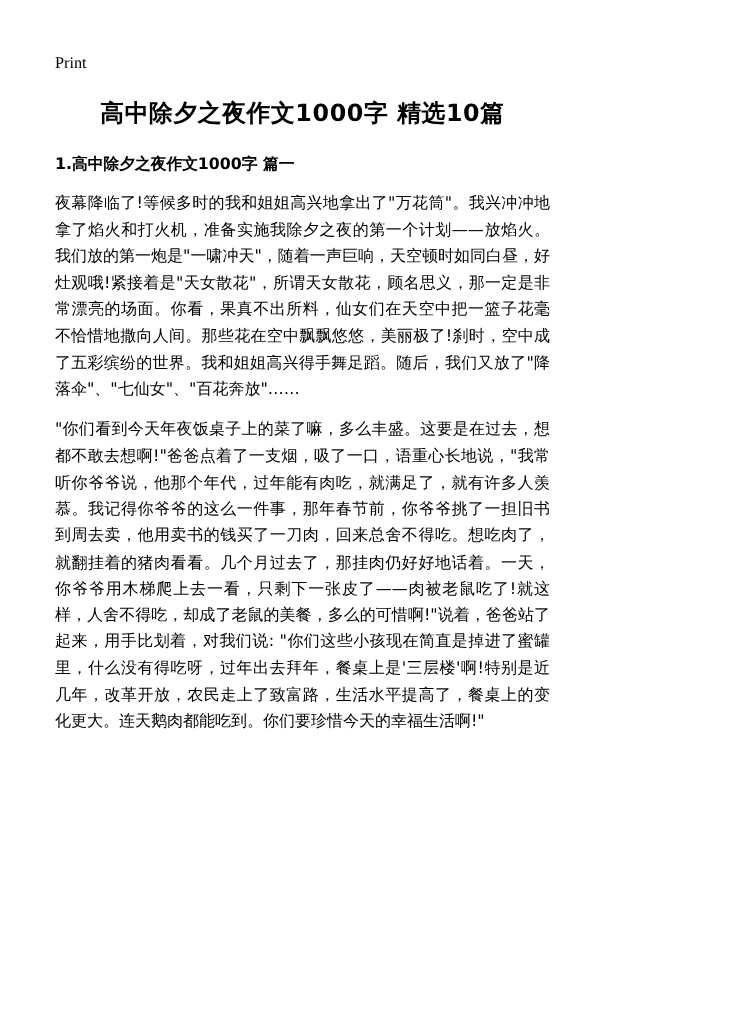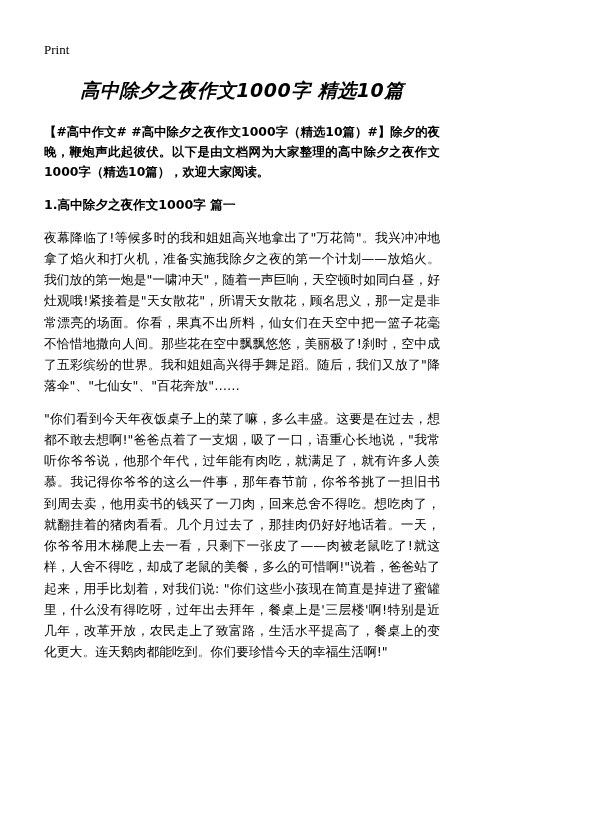--- a/index.html
+++ b/index.html
@@ -29,21 +29,20 @@
     margin: 0 0 20px 0;
   }
   .doc-title {
     font-family: "DejaVu Sans", sans-serif;
     font-weight: bold;
     font-size: 19px;
     text-align: center;
     letter-spacing: 0.5px;
     margin: 6px 0 18px 0;
     color: #000;
-    font-style: italic;
   }
   .lead {
     font-family: "DejaVu Sans", sans-serif;
     font-weight: bold;
     font-size: 12.4px;
     line-height: 1.62;
     text-align: justify;
     margin: 0 0 14px 0;
   }
   .section-heading {
@@ -64,20 +63,19 @@
 </style>
 </head>
 <body>
 
 <div class="page">
 
   <div class="print-label">Print</div>
 
   <h1 class="doc-title">高中除夕之夜作文1000字  精选10篇</h1>
 
-  <div class="lead">【#高中作文# #高中除夕之夜作文1000字（精选10篇）#】除夕的夜晚，鞭炮声此起彼伏。以下是由文档网为大家整理的高中除夕之夜作文1000字（精选10篇），欢迎大家阅读。</div>
 
   <div class="section-heading">1.高中除夕之夜作文1000字 篇一</div>
 
   <p class="body-text">夜幕降临了!等候多时的我和姐姐高兴地拿出了"万花筒"。我兴冲冲地拿了焰火和打火机，准备实施我除夕之夜的第一个计划——放焰火。我们放的第一炮是"一啸冲天"，随着一声巨响，天空顿时如同白昼，好灶观哦!紧接着是"天女散花"，所谓天女散花，顾名思义，那一定是非常漂亮的场面。你看，果真不出所料，仙女们在天空中把一篮子花毫不恰惜地撒向人间。那些花在空中飘飘悠悠，美丽极了!刹时，空中成了五彩缤纷的世界。我和姐姐高兴得手舞足蹈。随后，我们又放了"降落伞"、"七仙女"、"百花奔放"……</p>
   <p class="body-text">"你们看到今天年夜饭桌子上的菜了嘛，多么丰盛。这要是在过去，想都不敢去想啊!"爸爸点着了一支烟，吸了一口，语重心长地说，"我常听你爷爷说，他那个年代，过年能有肉吃，就满足了，就有许多人羡慕。我记得你爷爷的这么一件事，那年春节前，你爷爷挑了一担旧书到周去卖，他用卖书的钱买了一刀肉，回来总舍不得吃。想吃肉了，就翻挂着的猪肉看看。几个月过去了，那挂肉仍好好地话着。一天，你爷爷用木梯爬上去一看，只剩下一张皮了——肉被老鼠吃了!就这样，人舍不得吃，却成了老鼠的美餐，多么的可惜啊!"说着，爸爸站了起来，用手比划着，对我们说: "你们这些小孩现在简直是掉进了蜜罐里，什么没有得吃呀，过年出去拜年，餐桌上是'三层楼'啊!特别是近几年，改革开放，农民走上了致富路，生活水平提高了，餐桌上的变化更大。连天鹅肉都能吃到。你们要珍惜今天的幸福生活啊!"</p>
 
 </div>
 
 </body></html>

